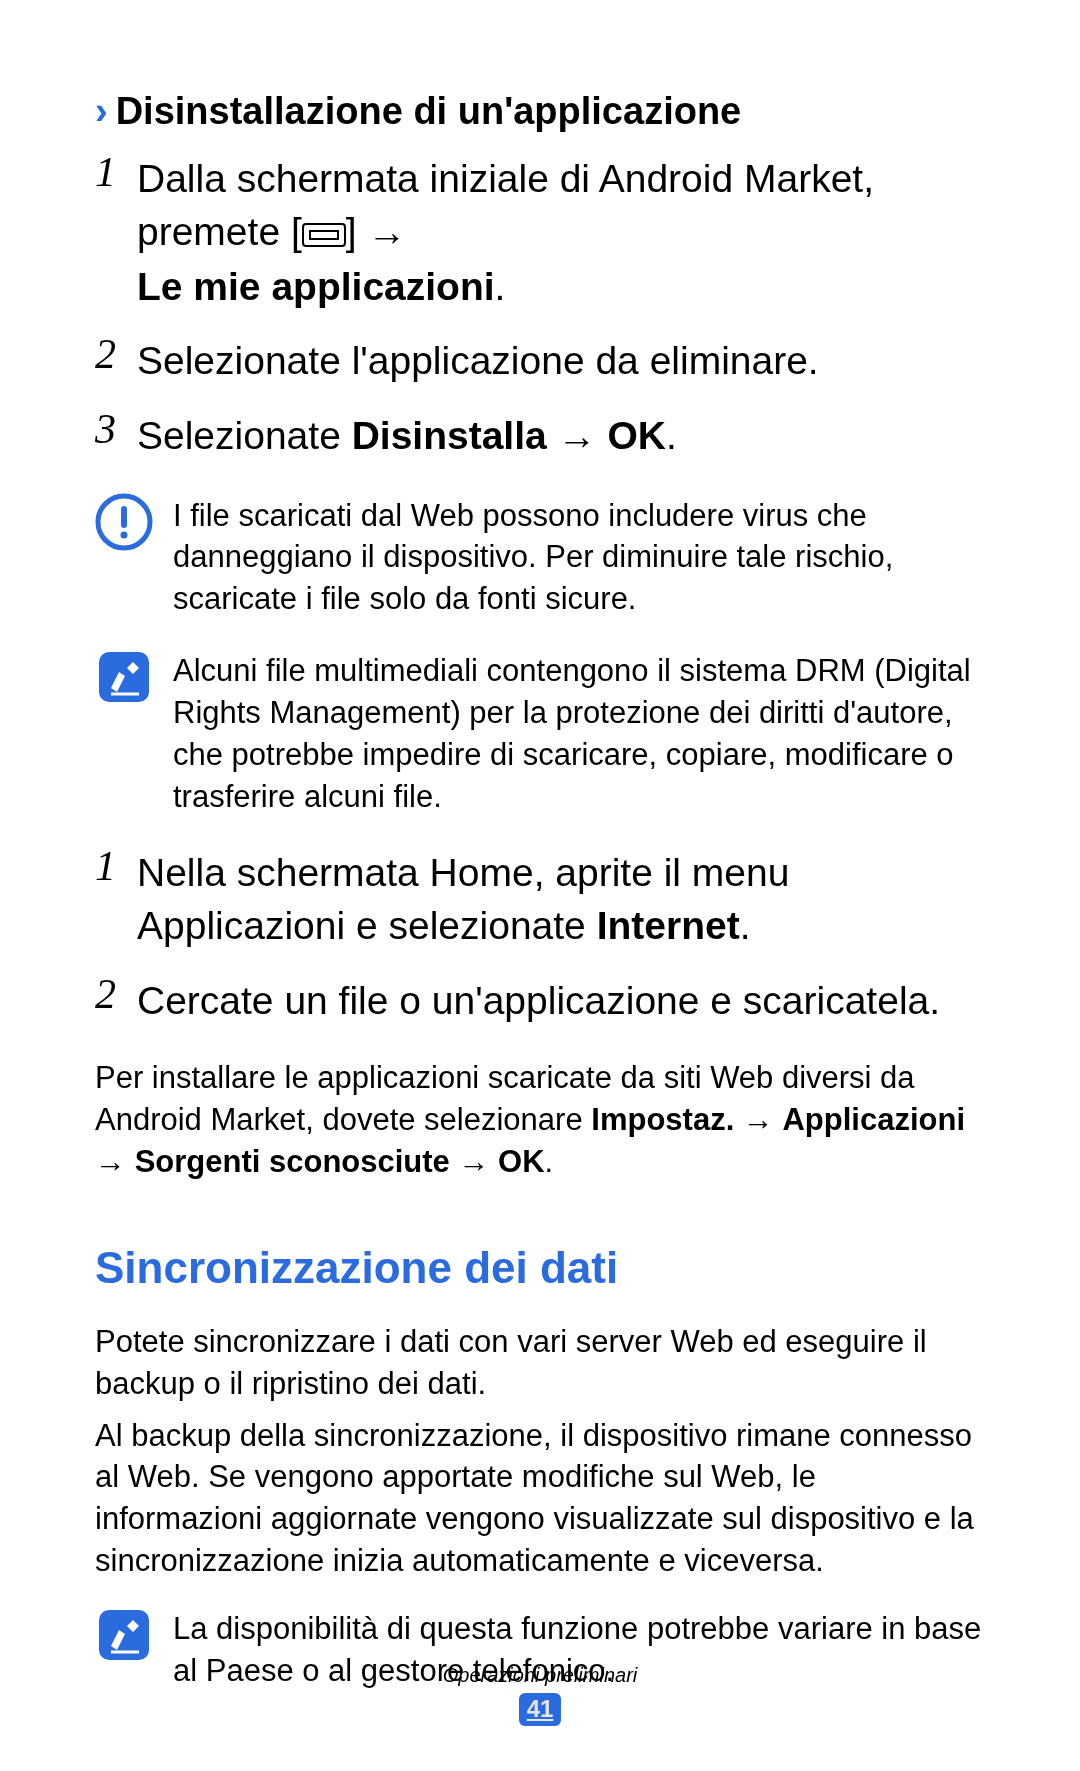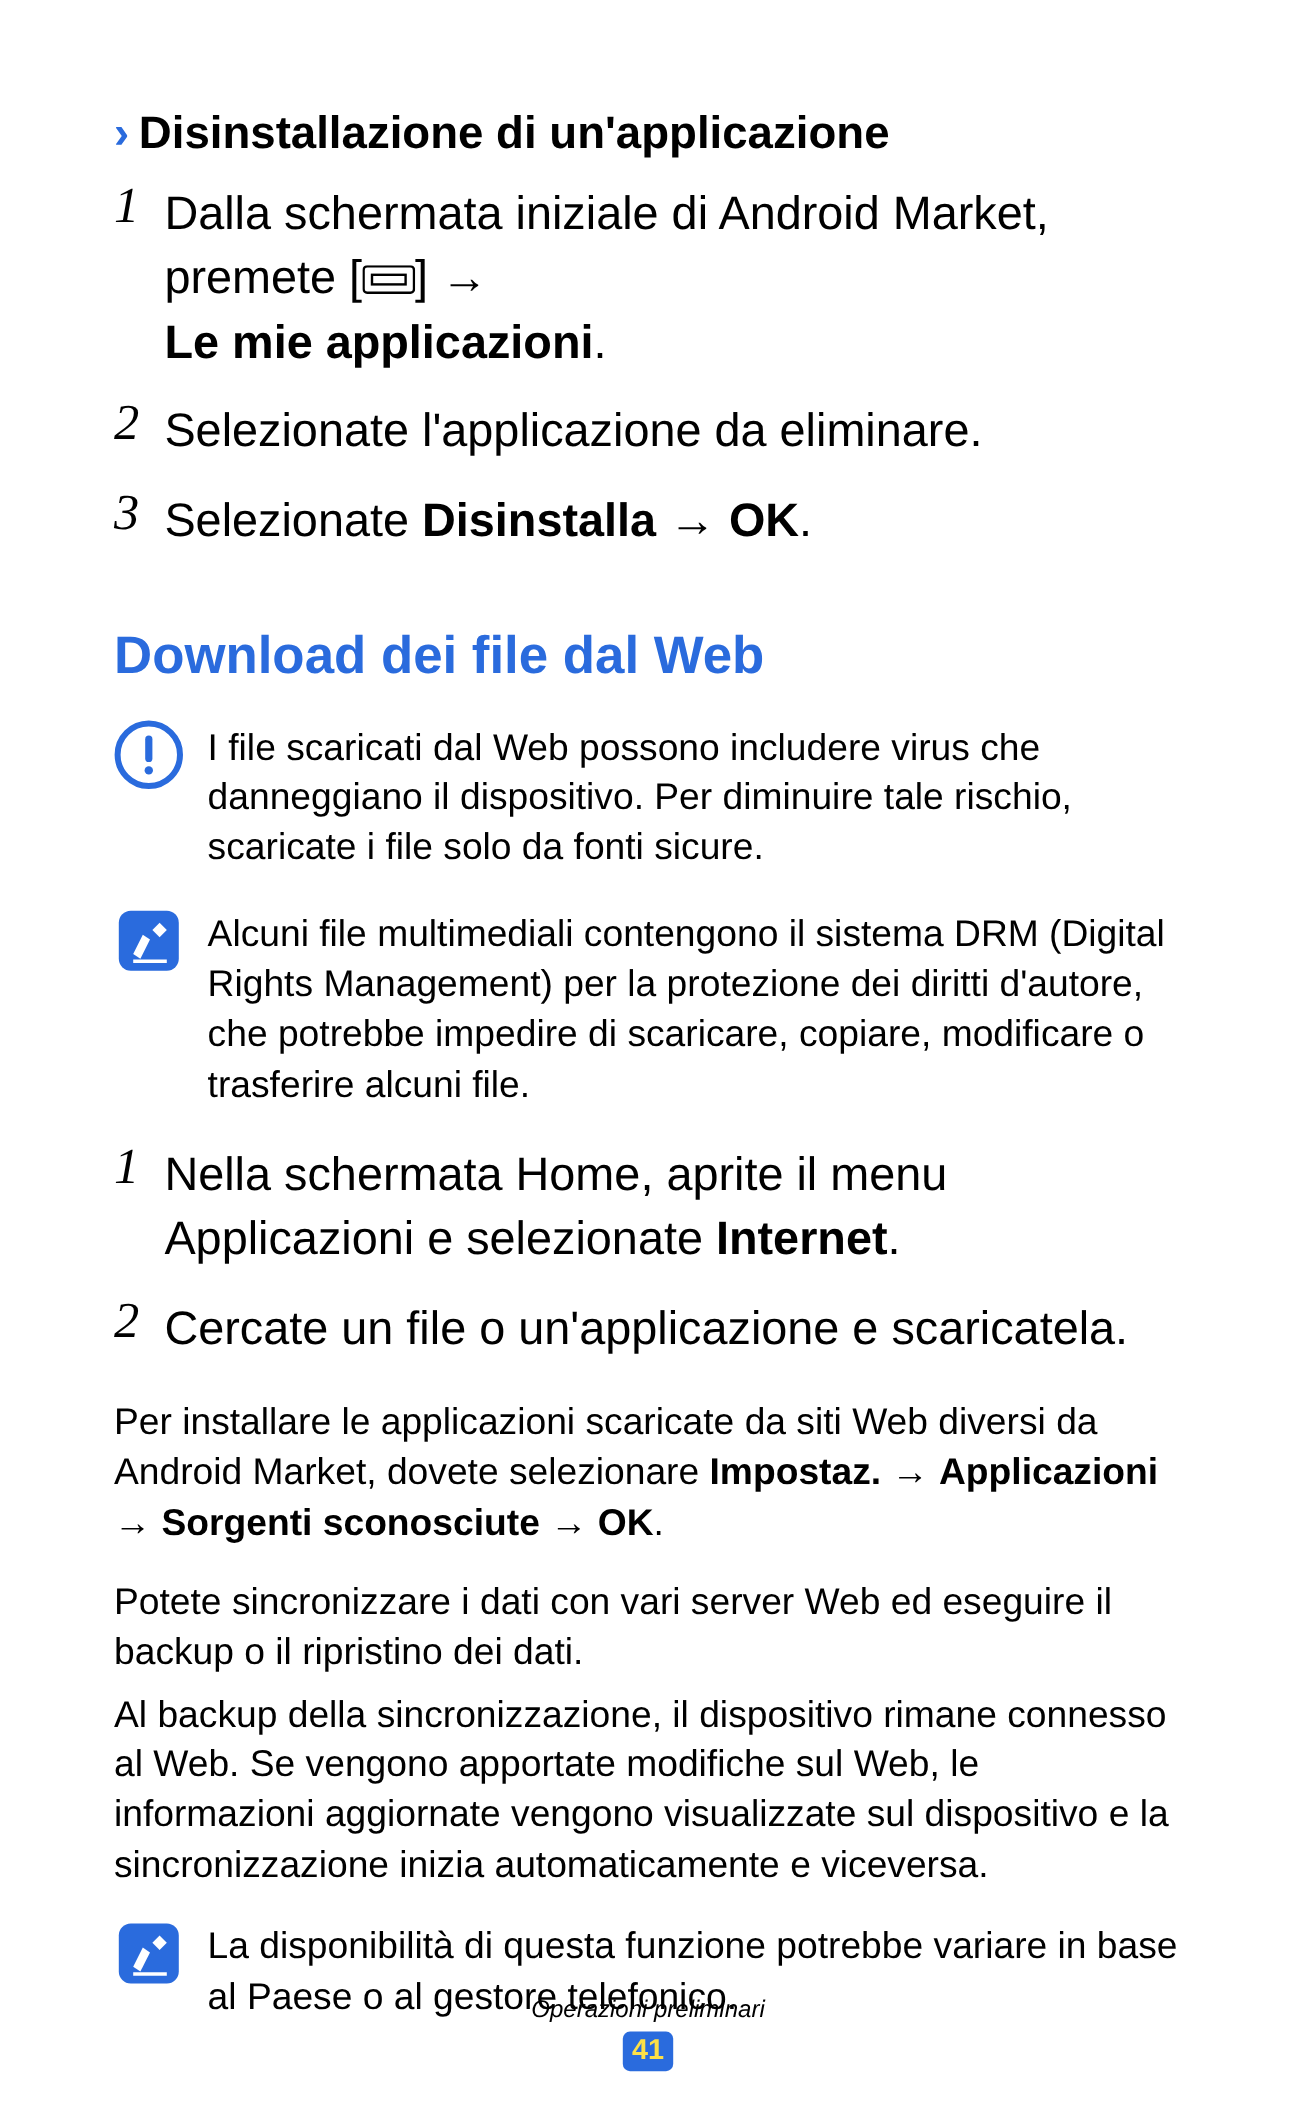--- a/index.html
+++ b/index.html
@@ -93,26 +93,27 @@
   }
   .footer-label {
     font-style: italic;
     font-size: 20px;
     color: #000;
     margin-bottom: 6px;
   }
   .page-num-badge {
     display: inline-block;
     background: #2a6bdd;
-    color: #fde047;
+    color: #e5e5e5;
     font-size: 24px;
     font-weight: bold;
     border-radius: 6px;
     padding: 2px 8px;
     line-height: 1.2;
+    text-decoration: underline;
   }
   b { font-weight: bold; }
 </style>
 </head>
 <body>
 
 <div class="page">
 
   <div class="sub-heading">
     <span class="chevron">›</span>
@@ -136,21 +137,20 @@
       <div class="step-body">Selezionate l'applicazione da eliminare.</div>
     </div>
     <div class="step">
       <div class="step-num">3</div>
       <div class="step-body">
         <span>Selezionate </span><b>Disinstalla</b><span> → </span><b>OK</b><span>.</span>
       </div>
     </div>
   </div>
 
-  <div class="section-heading">Download dei file dal Web</div>
 
   <div class="callout">
     <div class="callout-icon">
       <svg width="58" height="58" viewBox="0 0 58 58">
           <circle cx="29" cy="29" r="26" fill="none" stroke="#2a6bdd" stroke-width="5"></circle>
           <rect x="26" y="13" width="6" height="22" rx="3" fill="#2a6bdd"></rect>
           <circle cx="29" cy="42" r="3.5" fill="#2a6bdd"></circle>
         </svg>
     </div>
     <div class="callout-text">I file scaricati dal Web possono includere virus che danneggiano il dispositivo. Per diminuire tale rischio, scaricate i file solo da fonti sicure.</div>
@@ -179,20 +179,21 @@
     <div class="step">
       <div class="step-num">2</div>
       <div class="step-body">Cercate un file o un'applicazione e scaricatela.</div>
     </div>
   </div>
 
   <p class="para">
     <span>Per installare le applicazioni scaricate da siti Web diversi da Android Market, dovete selezionare </span><b>Impostaz.</b><span> → </span><b>Applicazioni</b><span> → </span><b>Sorgenti sconosciute</b><span> → </span><b>OK</b><span>.</span>
   </p>
 
+  <div class="section-heading">Sincronizzazione dei dati</div>
 
   <p class="para" style="margin-bottom:10px;">Potete sincronizzare i dati con vari server Web ed eseguire il backup o il ripristino dei dati.</p>
   <p class="para">Al backup della sincronizzazione, il dispositivo rimane connesso al Web. Se vengono apportate modifiche sul Web, le informazioni aggiornate vengono visualizzate sul dispositivo e la sincronizzazione inizia automaticamente e viceversa.</p>
 
   <div class="callout">
     <div class="callout-icon">
       <svg width="58" height="58" viewBox="0 0 58 58">
           <rect x="4" y="4" width="50" height="50" rx="10" fill="#2a6bdd"></rect>
           <path d="M16 40 L24 24 L30 28 L22 44 Z" fill="#fff"></path>
           <path d="M32 20 L38 14 L44 20 L38 26 Z" fill="#fff"></path>

